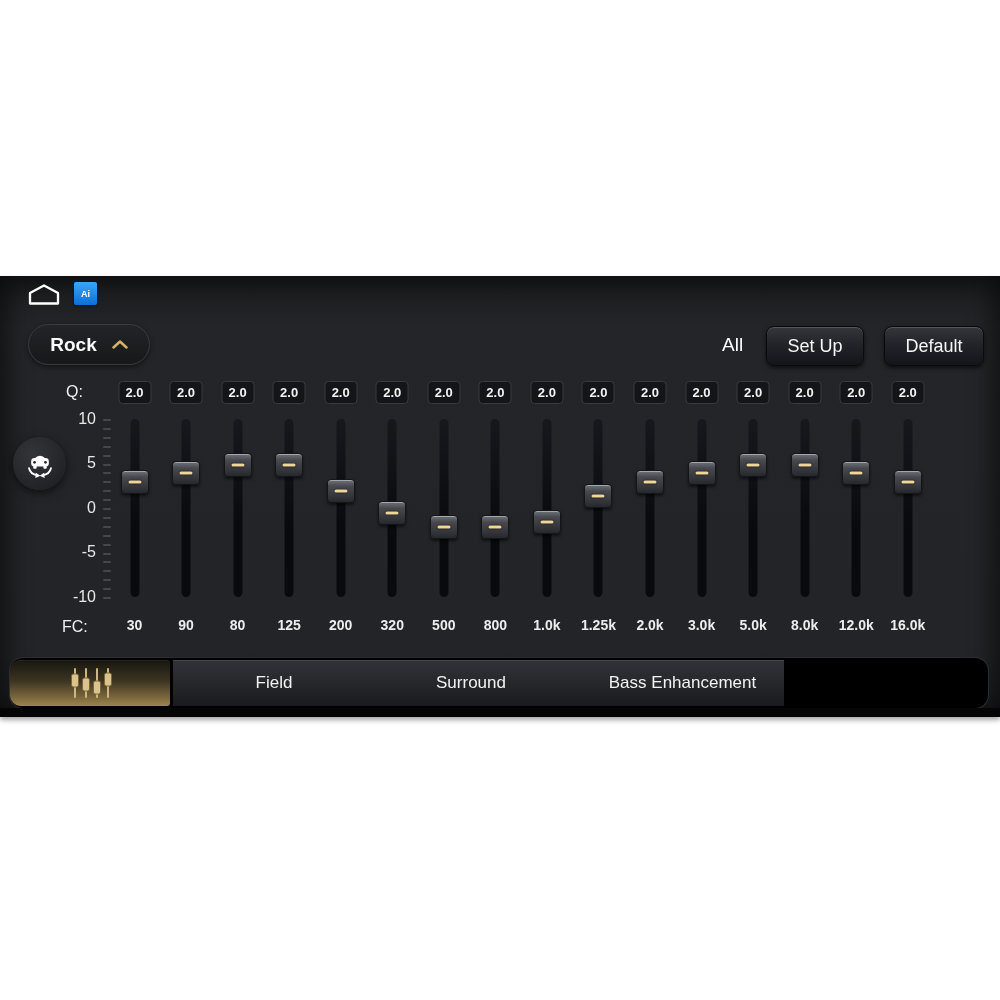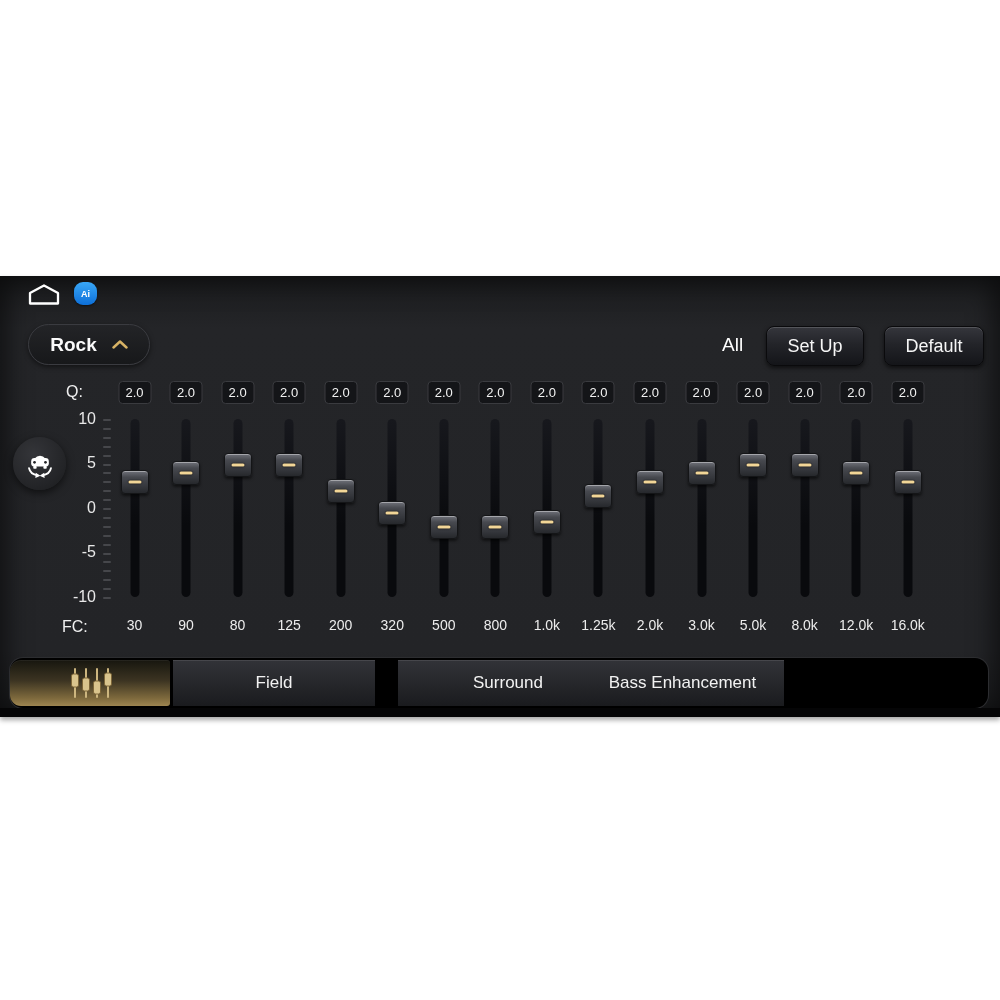--- a/index.html
+++ b/index.html
@@ -6,21 +6,21 @@
   body{width:1000px;height:1000px;background:#ffffff;position:relative;
        font-family:"Liberation Sans",sans-serif;-webkit-font-smoothing:antialiased;}
   .screen{position:absolute;left:0;top:276px;width:1000px;height:441px;overflow:hidden;
           background:linear-gradient(180deg,#1b1c1e 0%,#242528 12%,#232427 85%,#1a1b1d 100%);
           box-shadow:inset 0 0 24px 7px rgba(0,0,0,.55), 0 3px 5px rgba(0,0,0,.35);}
   .bottom-strip{position:absolute;left:0;bottom:0;width:100%;height:9px;background:#050506;}
 
   
   .statusbar{position:absolute;left:0;top:0;width:100%;height:36px;}
   .home-btn{position:absolute;left:27px;top:7px;width:34px;height:24px;cursor:pointer;}
-  .assist-btn{position:absolute;left:74px;top:6px;width:23px;height:23px;border-radius:9px;
+  .assist-btn{position:absolute;left:74px;top:6px;width:23px;height:23px;border-radius:2px;
       background:linear-gradient(180deg,#39a7f7,#0d6fd8);display:flex;align-items:center;justify-content:center;
       color:#fff;font-size:9px;font-weight:bold;box-shadow:0 1px 2px rgba(0,0,0,.5);}
   .status-right{position:absolute;right:16px;top:8px;display:flex;align-items:center;}
   .time{color:#f4f4f4;font-size:18px;letter-spacing:.5px;}
   .volwrap{display:flex;align-items:center;margin-left:5px;}
   .volnum{color:#f4f4f4;font-size:17px;margin-left:3px;}
   .recents{margin-left:16px;}
   .backico{margin-left:24px;}
 
   
@@ -43,21 +43,21 @@
   .ruler{position:absolute;left:103px;top:143px;width:9px;height:178px;}
   .ruler .tick{position:absolute;left:0;width:8px;height:2px;background:#46474b;border-radius:1px;}
 
   
   .field-btn{position:absolute;left:13px;top:161px;width:53px;height:53px;border-radius:50%;cursor:pointer;
       background:radial-gradient(circle at 38% 32%,#343539,#232427 68%,#1a1b1d 100%);
       box-shadow:0 3px 8px rgba(0,0,0,.6);display:flex;align-items:center;justify-content:center;}
 
   
   .bands{position:absolute;left:0;top:0;width:100%;height:100%;}
-  .band-col{position:absolute;top:0;height:100%;width:52px;transform:translateX(-50%);}
+  .band-col{position:absolute;top:0;height:100%;width:52px;transform:translateX(-50%);font-weight:bold;}
   .q-box{position:absolute;left:50%;transform:translateX(-50%);top:105px;width:31px;height:21px;border-radius:4px;
       background:#141518;border:1px solid #3a3b3f;display:flex;align-items:center;justify-content:center;cursor:pointer;}
   .q-box span{color:#f2f2f2;font-size:13px;}
   .track{position:absolute;left:50%;transform:translateX(-50%);top:143px;width:9px;height:178px;border-radius:5px;
       background:linear-gradient(180deg,#17181d,#090a0d 60%);cursor:pointer;}
   .track-fill{position:absolute;left:0;width:100%;border-radius:5px;
       background:linear-gradient(180deg,#86693d 0%,#c0a univ66 0%,#c2a76f 45%,#e9ddb0 85%,#f8f0d0 100%);}
   .handle{position:absolute;left:50%;transform:translateX(-50%);width:26px;height:22px;border-radius:4px;cursor:pointer;
       background:linear-gradient(180deg,#70727a 0%,#47494f 28%,#35373c 70%,#26282c 100%);
       border:1px solid #141517;box-shadow:inset 0 1px 0 rgba(255,255,255,.38), 0 2px 3px rgba(0,0,0,.55);}
@@ -355,18 +355,18 @@
         </g>
         <g fill="#d9c48d" stroke="#7c6639" stroke-width="1">
           <rect x="4.5" y="8" width="7" height="13" rx="2"></rect>
           <rect x="15.5" y="12" width="7" height="13" rx="2"></rect>
           <rect x="26.5" y="15" width="7" height="13" rx="2"></rect>
           <rect x="37.5" y="7" width="7" height="13" rx="2"></rect>
         </g>
       </svg>
     </div>
     <div class="tab" style="left:163px;width:202px">Field</div>
-    <div class="tab" style="left:388px;width:220px">Surround</div>
+    <div class="tab" style="left:351px;width:220px">Surround</div>
     <div class="tab" style="left:571px;width:203px">Bass Enhancement</div>
   </div>
 
   <div class="bottom-strip"></div>
 </div>
 
 </body></html>

